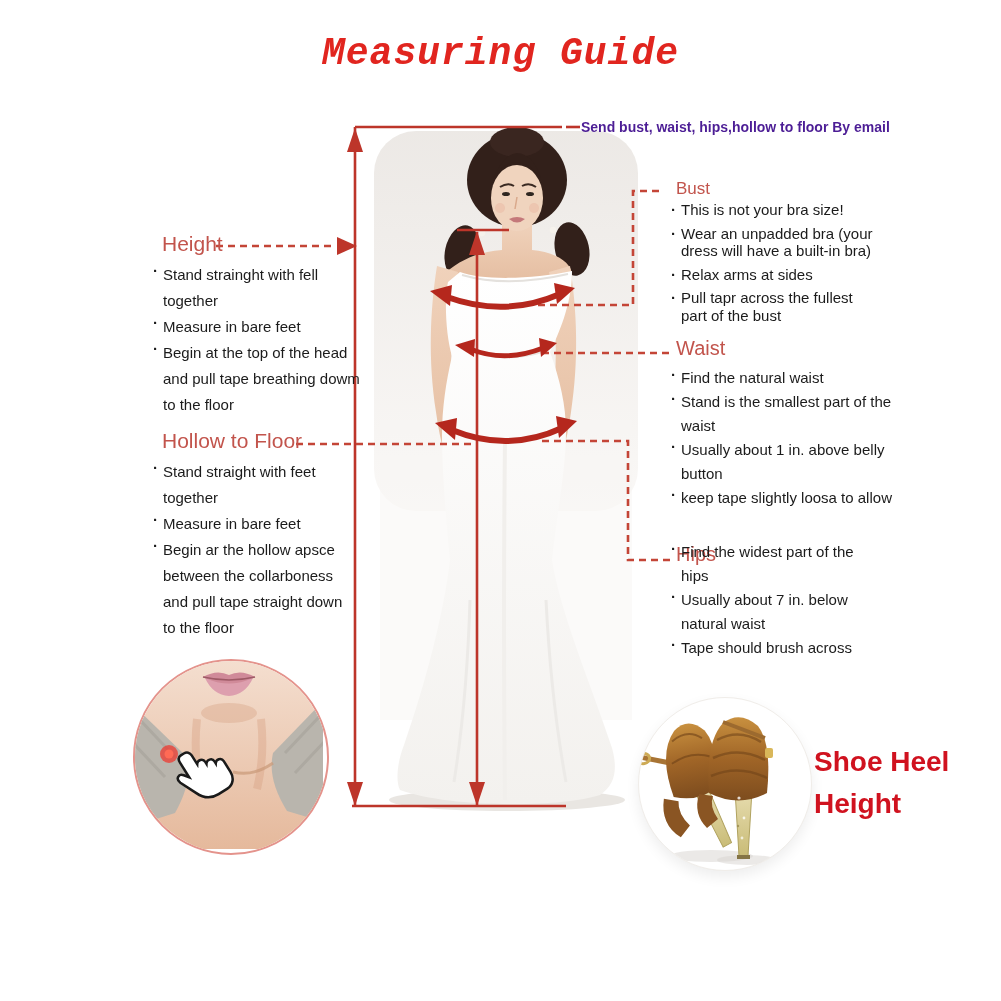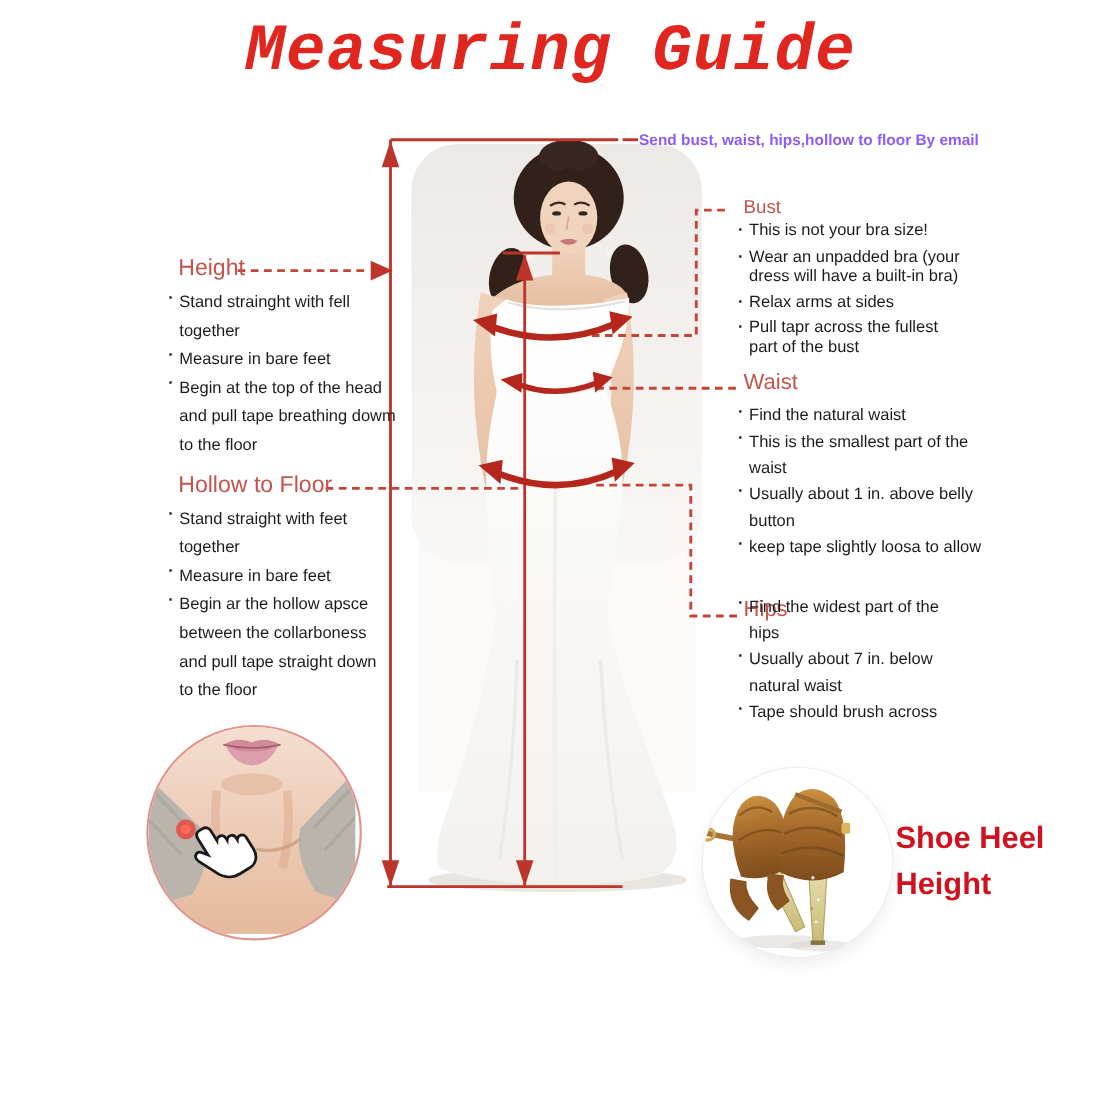--- a/index.html
+++ b/index.html
@@ -1,26 +1,26 @@
 <!DOCTYPE html>
 <html><head>
 <meta charset="utf-8">
 <style>
   html,body{margin:0;padding:0;background:#ffffff;}
   .canvas{
     position:relative;width:1001px;height:1001px;background:#ffffff;overflow:hidden;
     font-family:"Liberation Sans", sans-serif;color:#1b1b1b;
   }
   .title{
-    position:absolute;top:14px;left:0;right:0;margin:0;text-align:center;
+    position:absolute;top:14px;left:0;right:0;margin:18px;text-align:center;
     font-family:"Liberation Mono", monospace;font-style:italic;font-weight:700;
-    font-size:60px;letter-spacing:1px;color:#e1251f;
+    font-size:38px;letter-spacing:1px;color:#e1251f;
   }
   .note{
-    position:absolute;left:581px;top:119px;font-size:14px;font-weight:700;color:#8b5cf6;
+    position:absolute;left:581px;top:119px;font-size:14px;font-weight:700;color:#4c1d95;
     white-space:nowrap;
   }
   .scene{position:absolute;left:0;top:0;}
   .sec-label{
     position:absolute;font-size:21px;font-weight:500;color:#c2544c;white-space:nowrap;
   }
   .lbl-height{left:162px;top:232px;}
   .lbl-hollow{left:162px;top:429px;}
   .lbl-bust{left:676px;top:179px;font-size:17px;}
   .lbl-waist{left:676px;top:337px;font-size:20px;}
@@ -214,21 +214,21 @@
         <div>part of the bust</div>
       </li>
     </ul>
 
   <div class="sec-label lbl-waist">Waist</div>
   <ul class="blist list-waist">
       <li>
         <div>Find the natural waist</div>
       </li>
       <li>
-        <div>This is the smallest part of the</div>
+        <div>Stand is the smallest part of the</div>
         <div>waist</div>
       </li>
       <li>
         <div>Usually about 1 in. above belly</div>
         <div>button</div>
       </li>
       <li>
         <div>keep tape slightly loosa to allow</div>
       </li>
     </ul>

